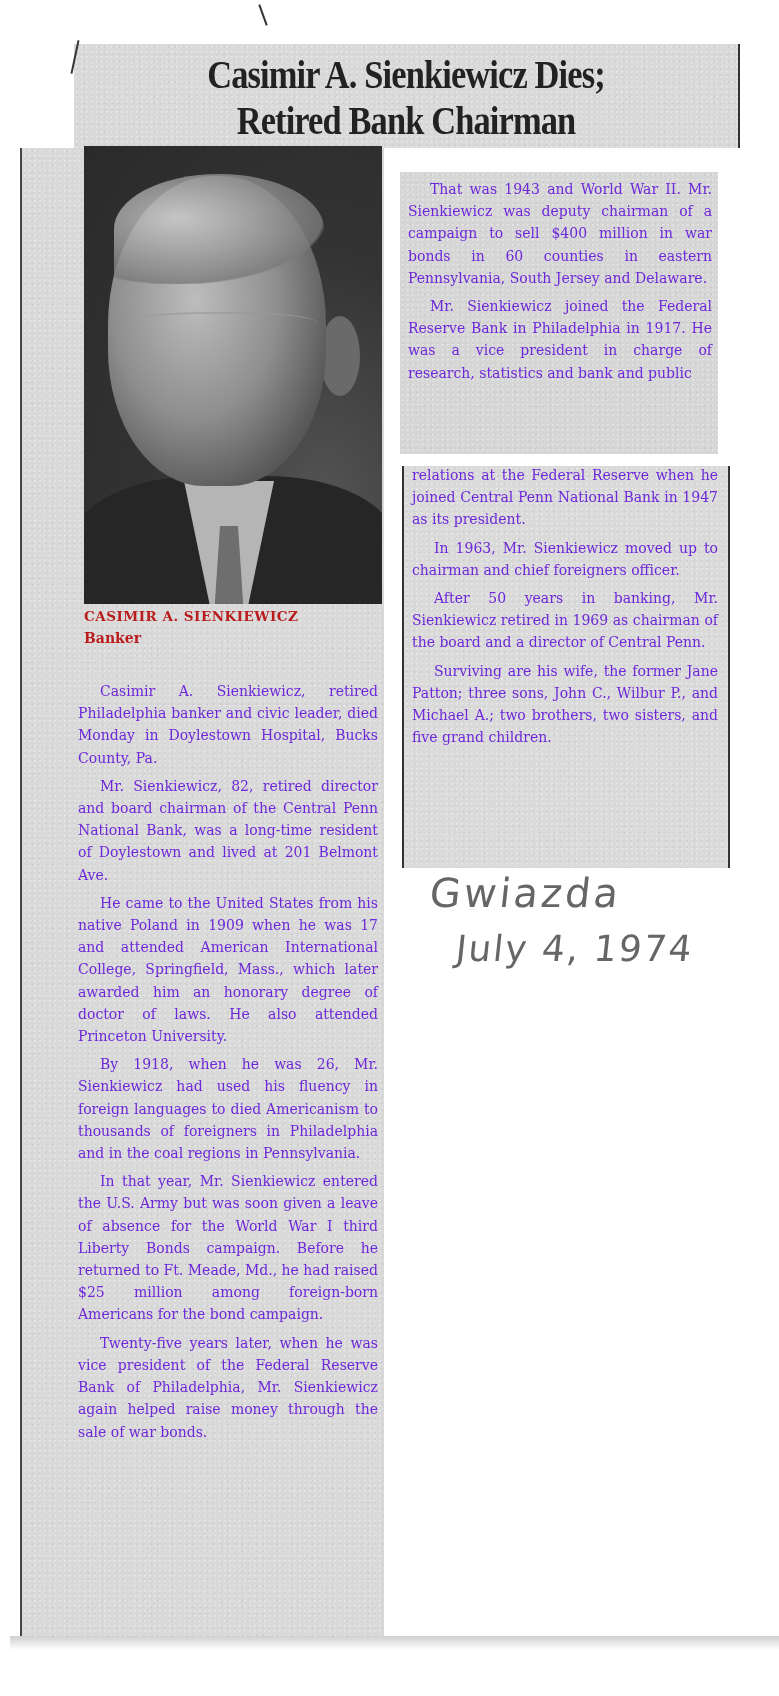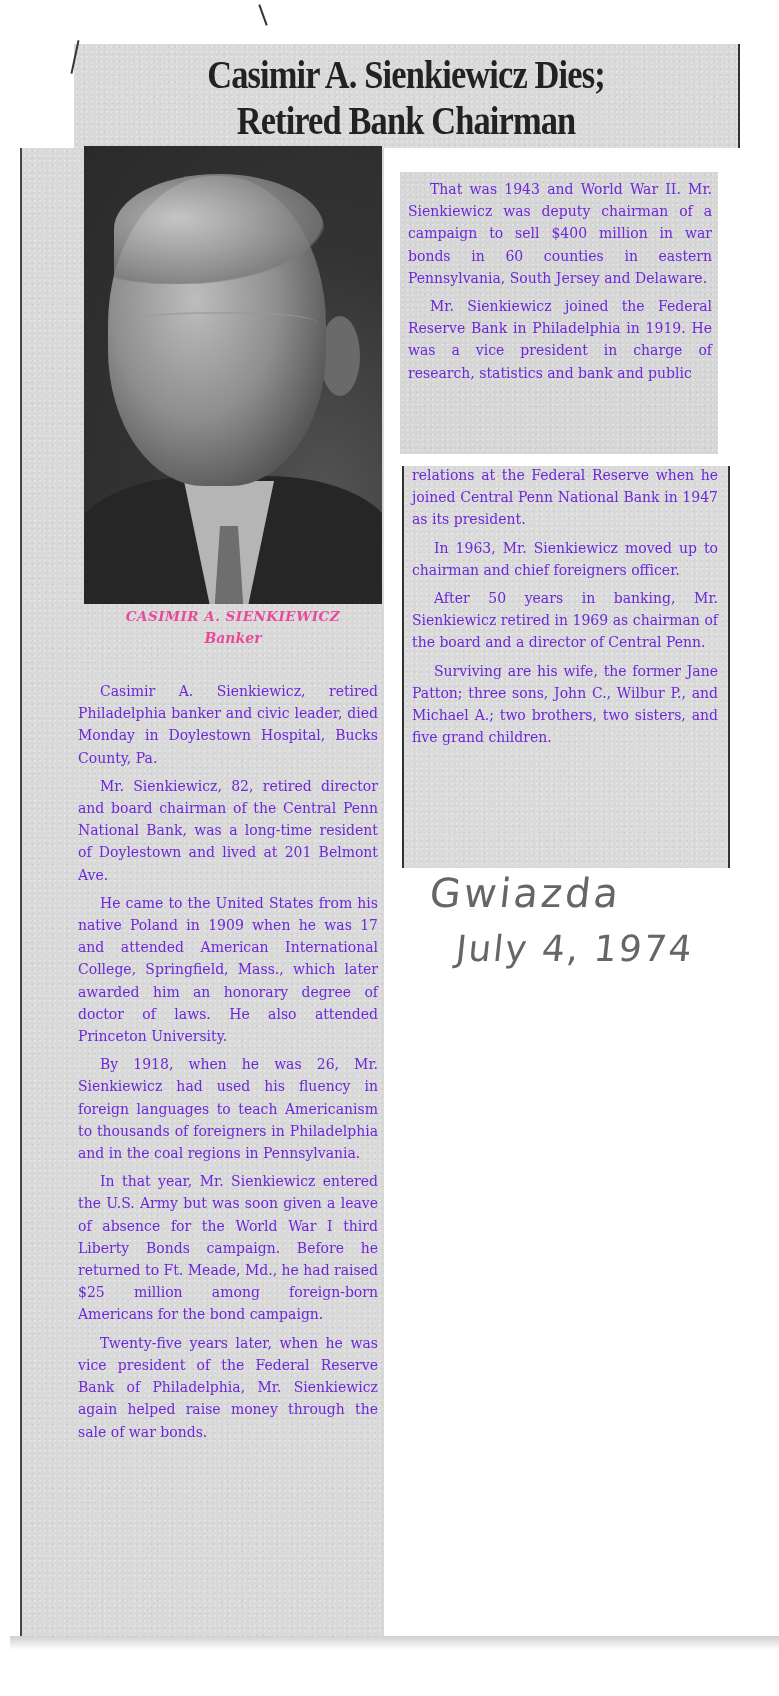--- a/index.html
+++ b/index.html
@@ -39,22 +39,22 @@
     background:radial-gradient(ellipse at 40% 40%, #bdbdbd 0%, #8e8e8e 45%, #5a5a5a 75%, #3c3c3c 100%); }
   .photo .hair { position:absolute; left:30px; top:28px; width:210px; height:110px;
     border-radius:50% 50% 10% 10%; background:radial-gradient(ellipse at 30% 40%, #cfcfcf, #7a7a7a 70%, transparent 72%); opacity:0.8; }
   .photo .ear { position:absolute; left:236px; top:170px; width:40px; height:80px; border-radius:50%; background:#6a6a6a; }
   .photo .glasses { position:absolute; left:44px; top:166px; width:190px; height:26px; border-top:2px solid #999; border-radius:40%; opacity:0.6; }
   .photo .suit { position:absolute; left:-10px; top:330px; width:320px; height:160px; background:#262626; border-radius:40% 40% 0 0; }
   .photo .collar { position:absolute; left:100px; top:335px; width:90px; height:130px; background:#b5b5b5;
     clip-path:polygon(0 0, 100% 0, 70% 100%, 30% 100%); }
   .photo .tie { position:absolute; left:130px; top:380px; width:30px; height:90px; background:#6e6e6e;
     clip-path:polygon(20% 0, 80% 0, 100% 100%, 0 100%); }
-  .caption { position:absolute; left:84px; width:298px; text-align:center; font-weight:bold; color:#ec4899;
-    font-family:"DejaVu Serif", serif;font-style:italic; }
+  .caption { position:absolute; left:84px; width:298px; font-weight:bold; color:#b91c1c;
+    font-family:"DejaVu Serif", serif; }
   #cap-name { top:608px; font-size:13.5px; letter-spacing:0.5px; }
   #cap-role { top:630px; font-size:14px; }
   .col-text {
     position:absolute; color:#6d28d9; font-size:14px; line-height:22.2px; text-align:justify;
     font-family:"DejaVu Serif", serif;
   }
   .col-text p { margin:0 0 6px 0; text-indent:22px; }
   .col-text p.cont { text-indent:0; }
   #left-text { left:78px; top:658px; width:300px;margin-top:22px; }
   #right-top-text { left:408px; top:178px; width:304px; }
@@ -93,28 +93,28 @@
   <div class="glasses"></div>
 </div>
 
 <div class="caption" id="cap-name">CASIMIR A. SIENKIEWICZ</div>
 <div class="caption" id="cap-role">Banker</div>
 
 <div class="col-text" id="left-text">
   <p>Casimir A. Sienkiewicz, retired Philadelphia banker and civic leader, died Monday in Doylestown Hospital, Bucks County, Pa.</p>
   <p>Mr. Sienkiewicz, 82, retired director and board chairman of the Central Penn National Bank, was a long-time resident of Doylestown and lived at 201 Belmont Ave.</p>
   <p>He came to the United States from his native Poland in 1909 when he was 17 and attended American International College, Springfield, Mass., which later awarded him an honorary degree of doctor of laws. He also attended Princeton University.</p>
-  <p>By 1918, when he was 26, Mr. Sienkiewicz had used his fluency in foreign languages to teach Americanism to thousands of foreigners in Philadelphia and in the coal regions in Pennsylvania.</p>
+  <p>By 1918, when he was 26, Mr. Sienkiewicz had used his fluency in foreign languages to died Americanism to thousands of foreigners in Philadelphia and in the coal regions in Pennsylvania.</p>
   <p>In that year, Mr. Sienkiewicz entered the U.S. Army but was soon given a leave of absence for the World War I third Liberty Bonds campaign. Before he returned to Ft. Meade, Md., he had raised $25 million among foreign-born Americans for the bond campaign.</p>
   <p>Twenty-five years later, when he was vice president of the Federal Reserve Bank of Philadelphia, Mr. Sienkiewicz again helped raise money through the sale of war bonds.</p>
 </div>
 
 <div class="col-text" id="right-top-text">
   <p>That was 1943 and World War II. Mr. Sienkiewicz was deputy chairman of a campaign to sell $400 million in war bonds in 60 counties in eastern Pennsylvania, South Jersey and Delaware.</p>
-  <p>Mr. Sienkiewicz joined the Federal Reserve Bank in Philadelphia in 1919. He was a vice president in charge of research, statistics and bank and public</p>
+  <p>Mr. Sienkiewicz joined the Federal Reserve Bank in Philadelphia in 1917. He was a vice president in charge of research, statistics and bank and public</p>
 </div>
 
 <div class="col-text" id="right-bot-text">
   <p class="cont">relations at the Federal Reserve when he joined Central Penn National Bank in 1947 as its president.</p>
   <p>In 1963, Mr. Sienkiewicz moved up to chairman and chief foreigners officer.</p>
   <p>After 50 years in banking, Mr. Sienkiewicz retired in 1969 as chairman of the board and a director of Central Penn.</p>
   <p>Surviving are his wife, the former Jane Patton; three sons, John C., Wilbur P., and Michael A.; two brothers, two sisters, and five grand children.</p>
 </div>
 
 <div class="hand" id="hand-1">Gwiazda</div>

